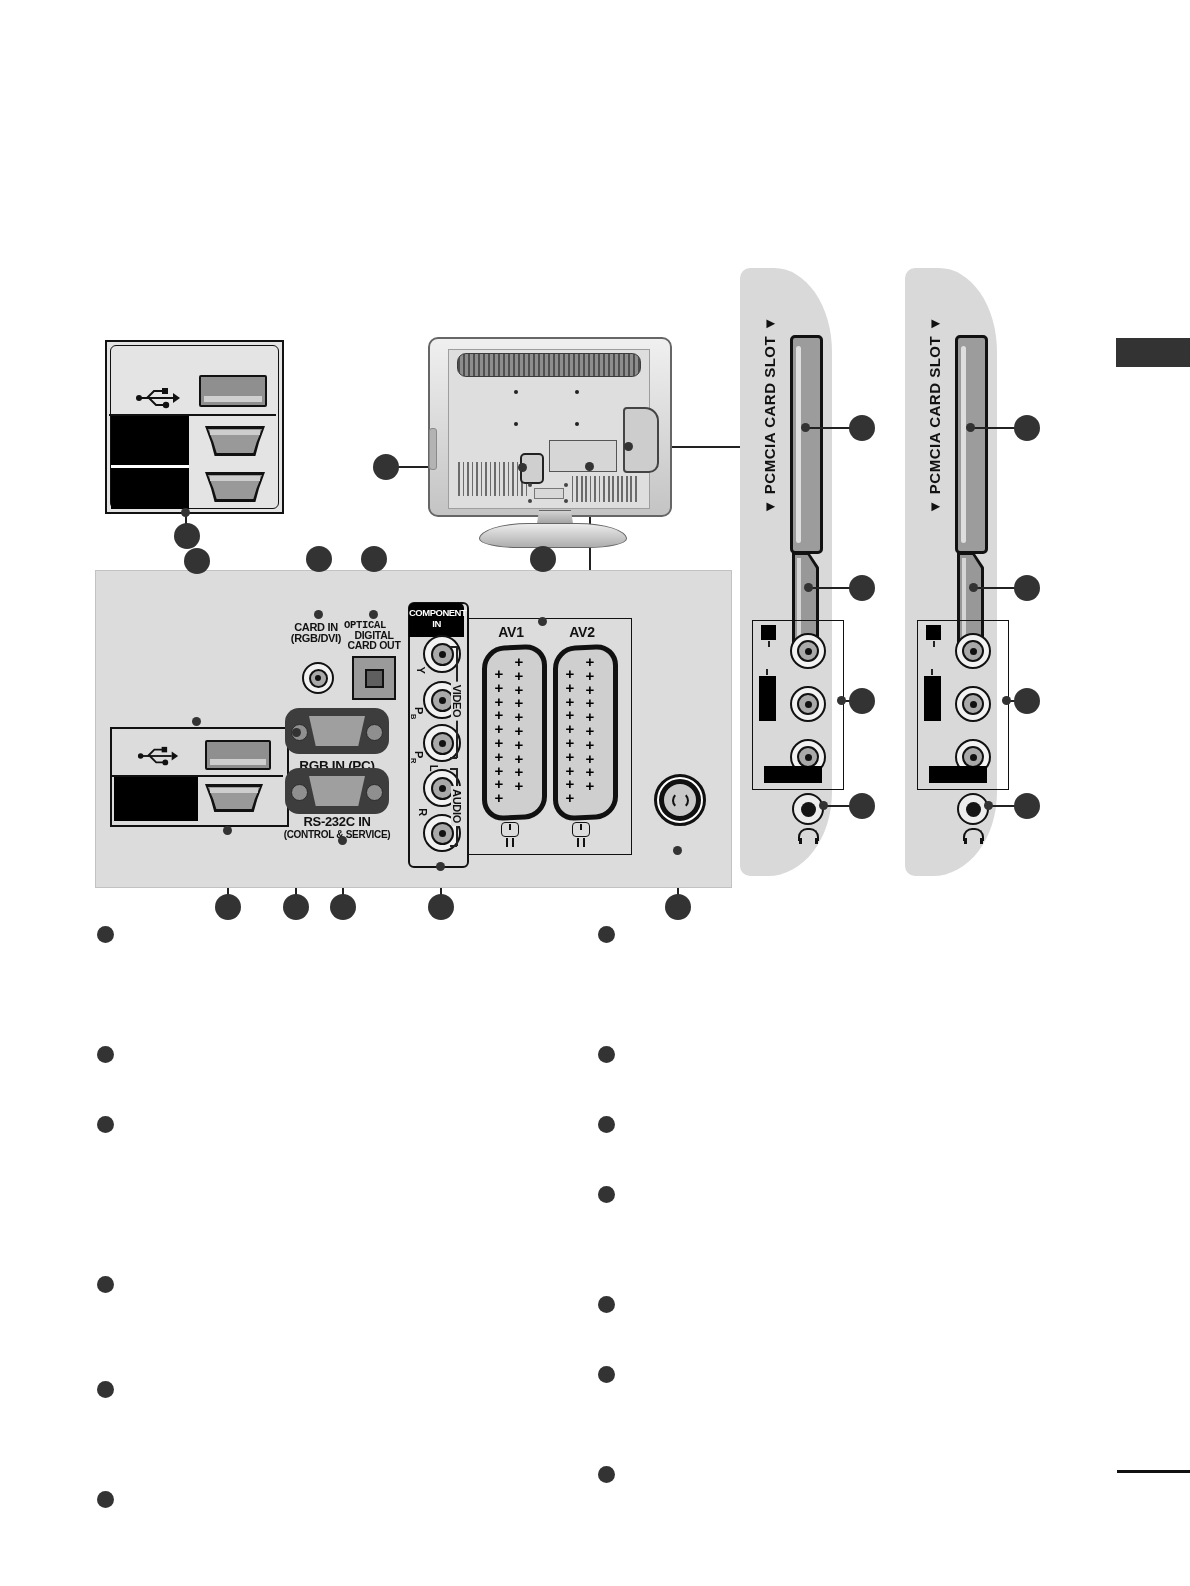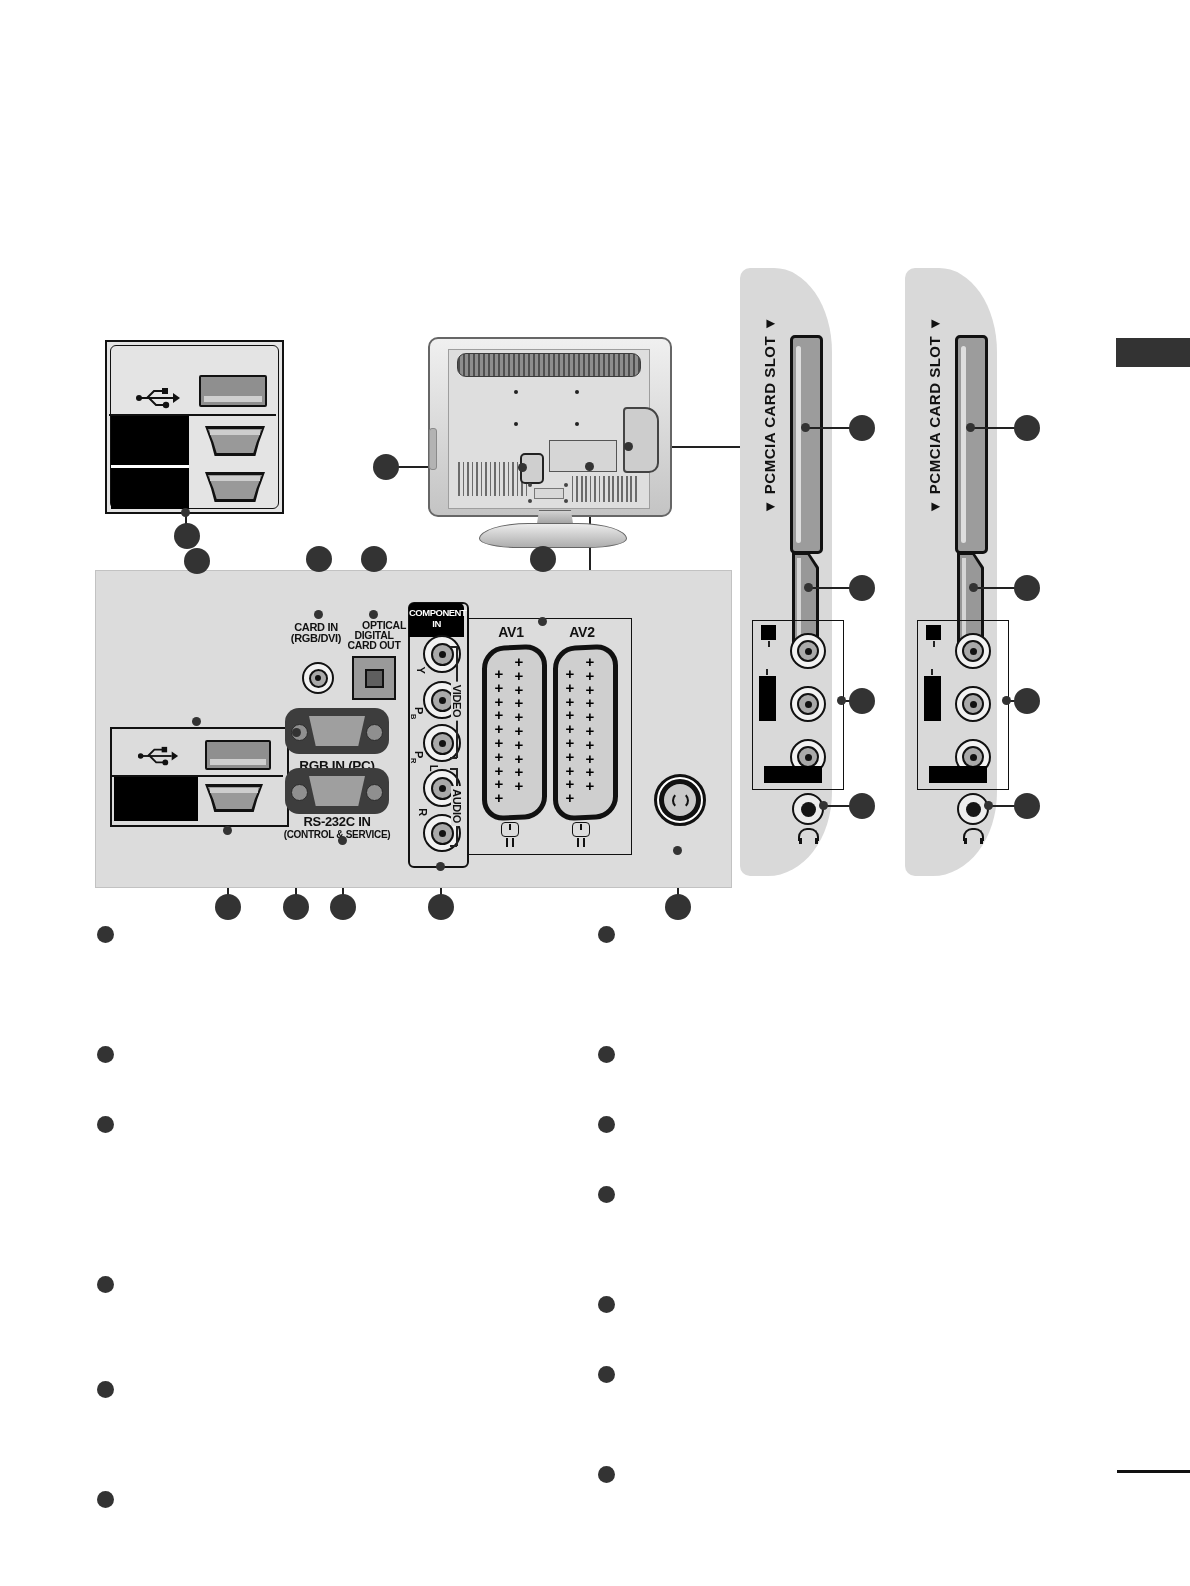--- a/index.html
+++ b/index.html
@@ -176,21 +176,21 @@
   </div>
 
   <div class="lbl ctr" style="left:316px;top:627px;font-size:11px;">CARD IN</div>
   <div class="lbl ctr" style="left:316px;top:638px;font-size:11px;">(RGB/DVI)</div>
   <div class="rca" style="left:302px;top:662px;width:28px;height:28px;">
     <div class="mid" style="width:15px;height:15px;">
         <div class="core" style="width:6px;height:6px;"></div>
       </div>
   </div>
 
-  <div class="lbl ctr" style="left:384px;top:625px;font-size:10.5px;">OPTICAL</div>
+  <div class="lbl ctr" style="left:365px;top:625px;font-size:10.5px;font-family:Liberation Mono, monospace;">OPTICAL</div>
   <div class="lbl ctr" style="left:374px;top:635px;font-size:10.5px;">DIGITAL</div>
   <div class="lbl ctr" style="left:374px;top:645px;font-size:10.5px;">CARD OUT</div>
   <div class="abs" style="left:352px;top:656px;width:40px;height:40px;background:#9a9a9a;border:2.5px solid #111;display:flex;align-items:center;justify-content:center;">
     <div style="width:15px;height:15px;background:#5f5f5f;border:2.5px solid #111;"></div>
   </div>
 
   <div class="dsub" style="left:285px;top:708px;">
     <div class="screw" style="left:6px;"></div>
       <div class="screw" style="right:6px;"></div>
     <div class="face pins15"></div>

